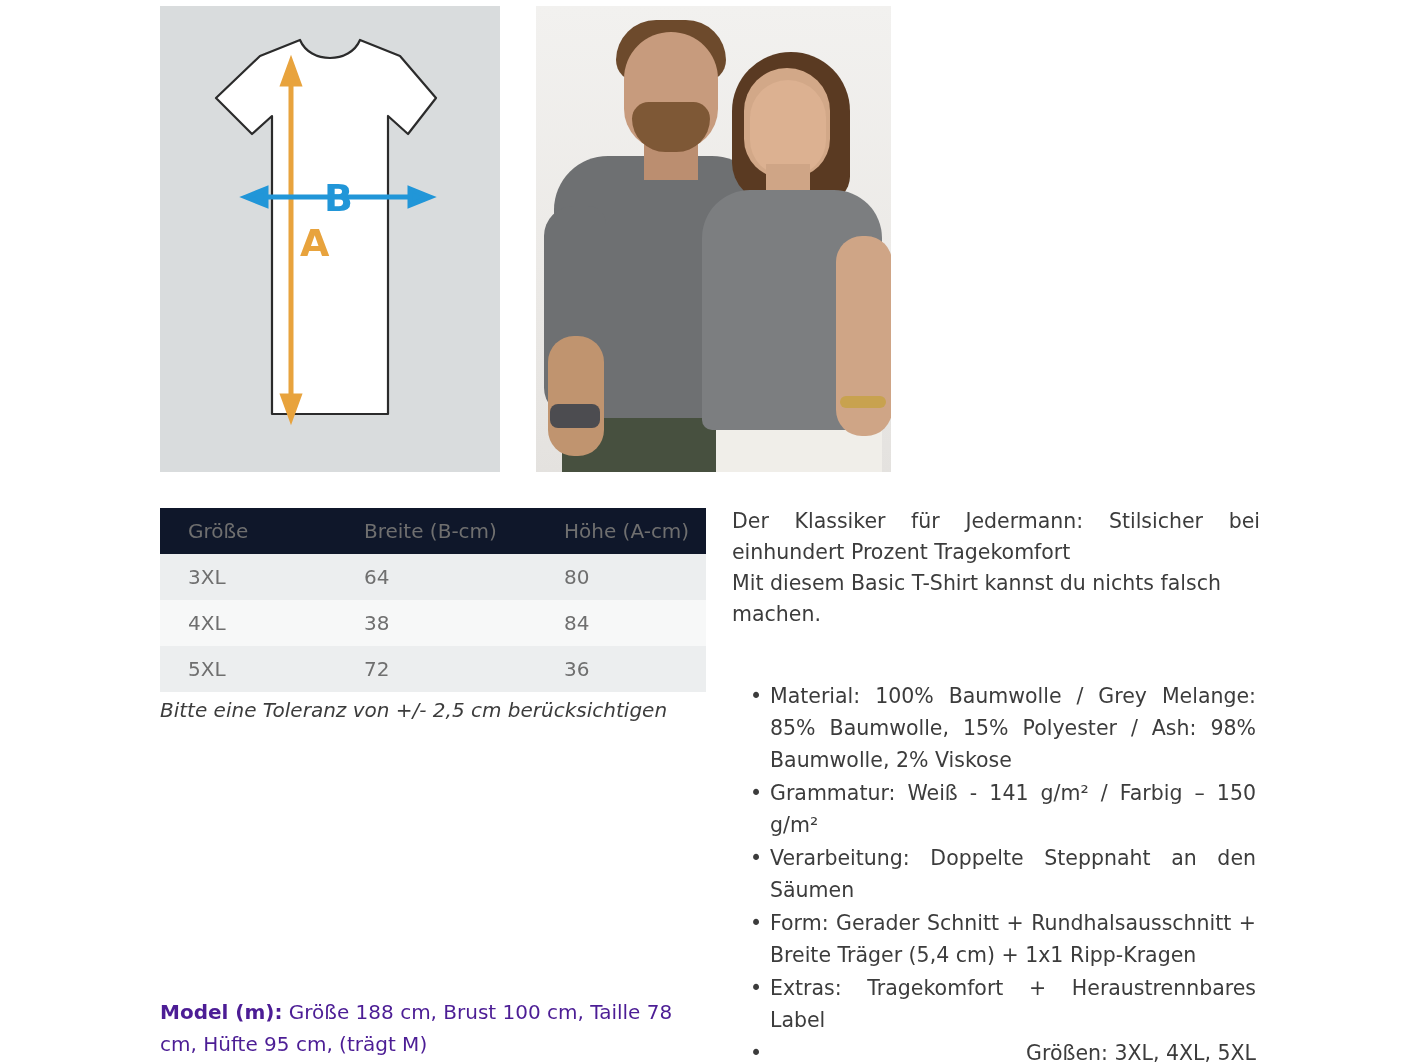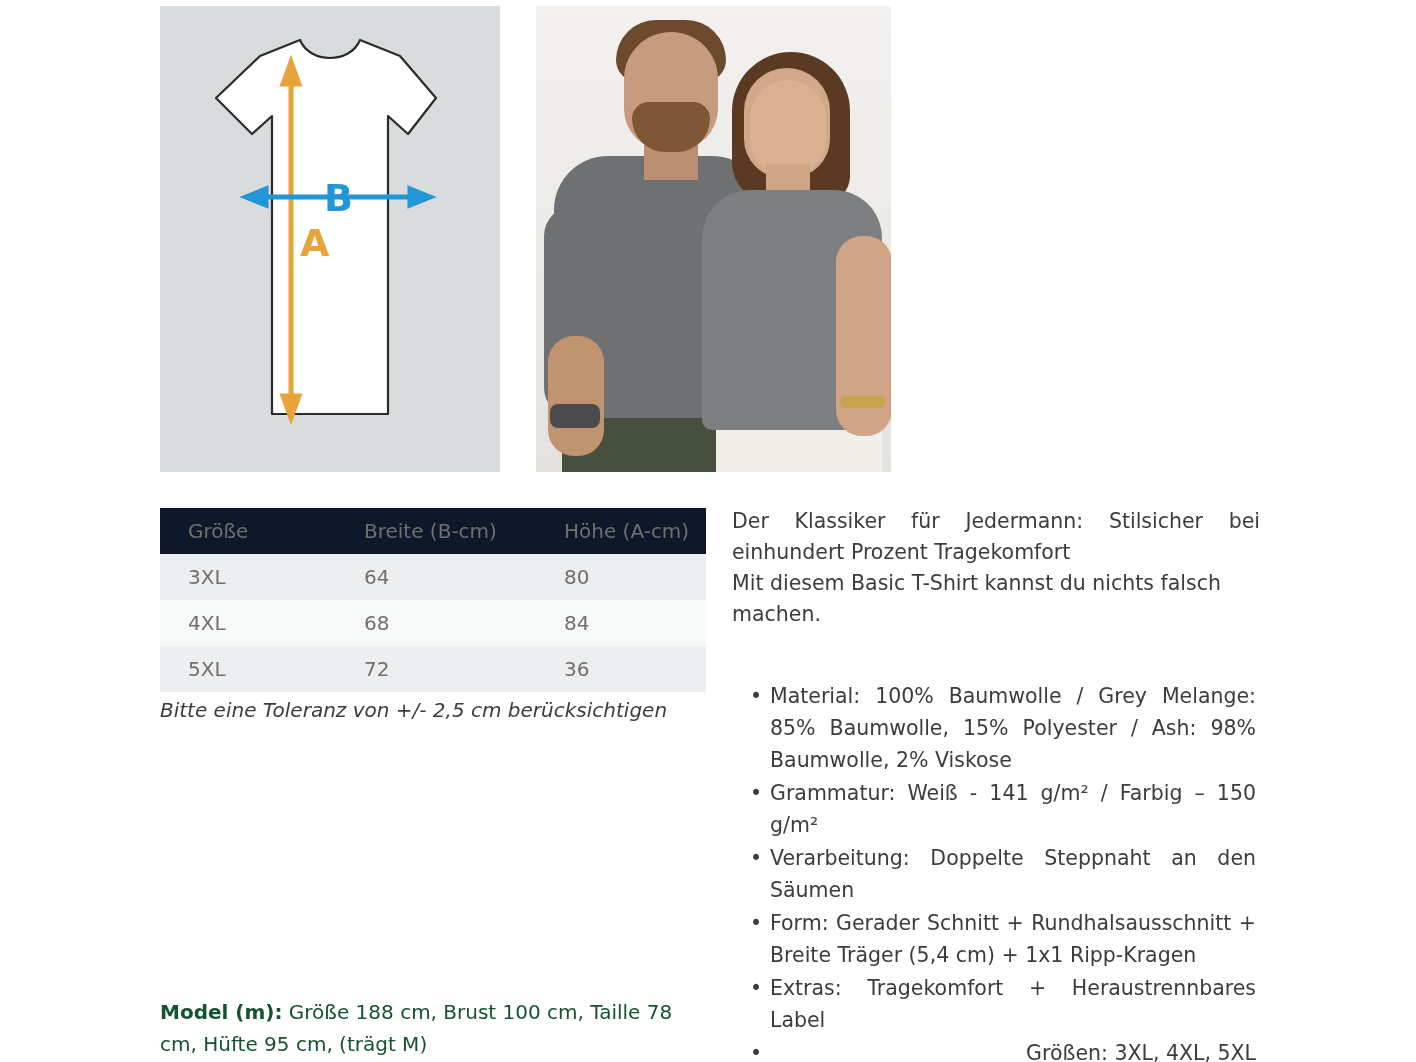--- a/index.html
+++ b/index.html
@@ -152,21 +152,21 @@
     font-style: italic;
   }
 
   .model-line {
     position: absolute;
     left: 160px;
     top: 996px;
     width: 555px;
     font-size: 20px;
     line-height: 32px;
-    color: #14532d;
+    color: #4c1d95;
   }
   .model-line b { font-weight: bold; }
 
   
   .desc {
     position: absolute;
     left: 732px;
     top: 506px;
     width: 528px;
     font-size: 20.5px;
@@ -267,21 +267,21 @@
       </tr>
     </thead>
     <tbody>
       <tr>
         <td>3XL</td>
         <td>64</td>
         <td>80</td>
       </tr>
       <tr>
         <td>4XL</td>
-        <td>68</td>
+        <td>38</td>
         <td>84</td>
       </tr>
       <tr>
         <td>5XL</td>
         <td>72</td>
         <td>36</td>
       </tr>
     </tbody>
   </table>
 

